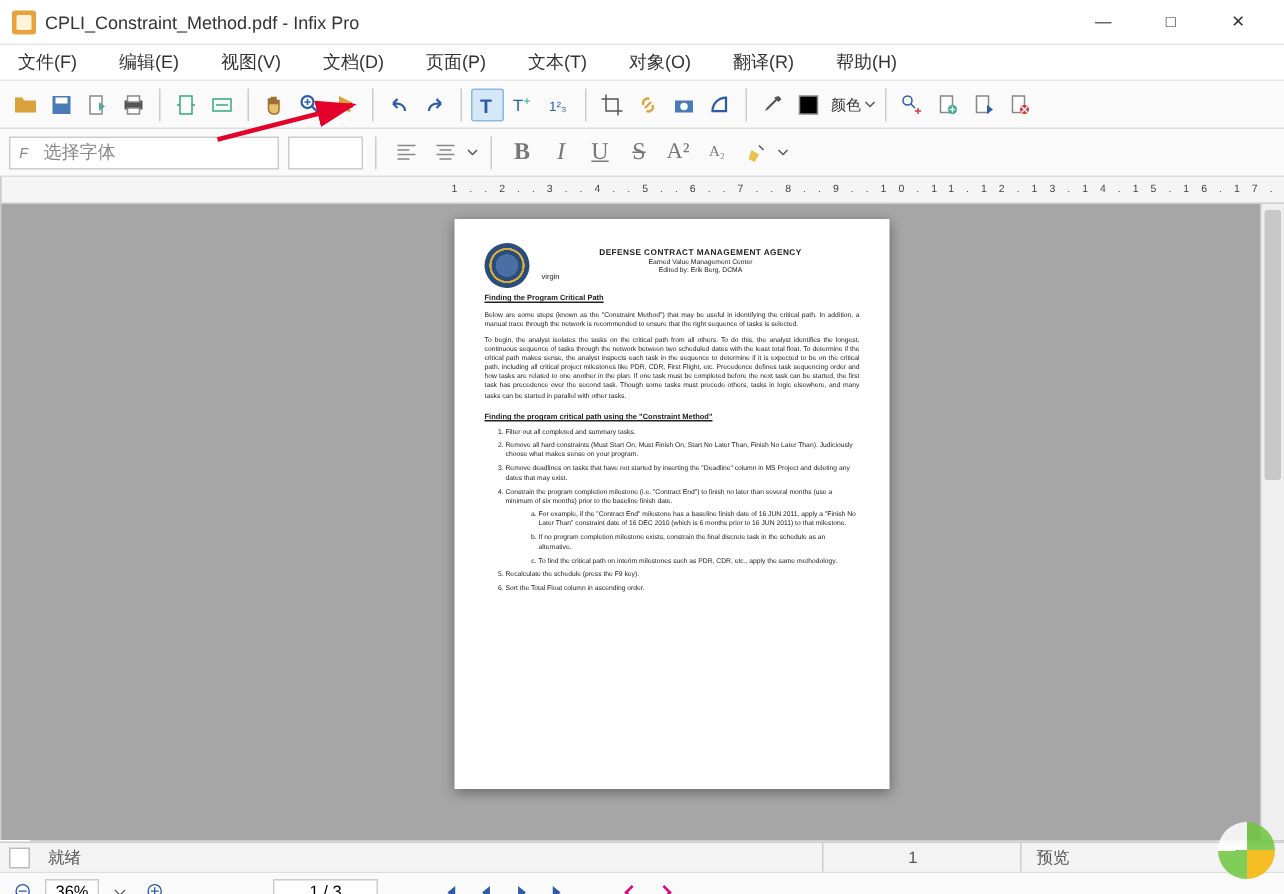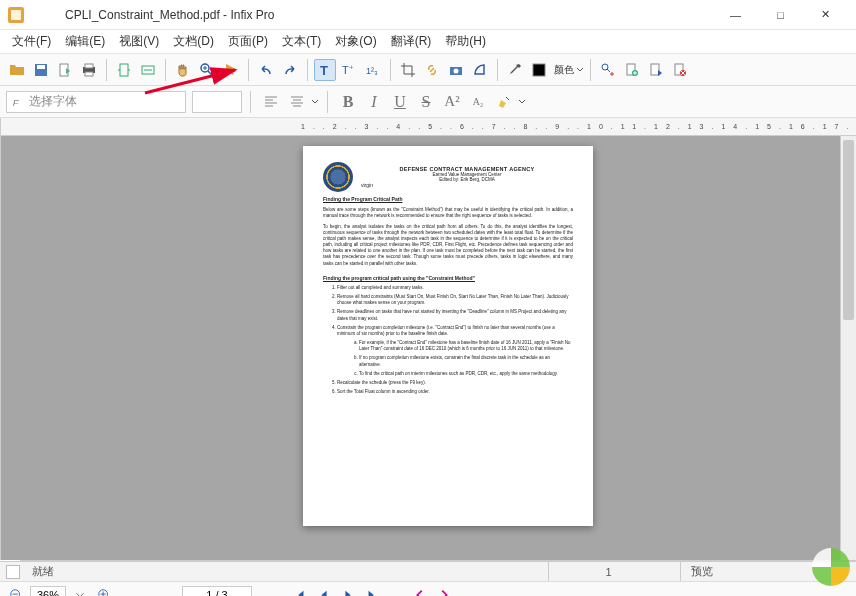--- a/index.html
+++ b/index.html
@@ -1,25 +1,25 @@
 <!DOCTYPE html>
 <html><head>
 <meta charset="utf-8">
 <style>
 * { margin: 0; padding: 0; box-sizing: border-box; font-family: "Microsoft YaHei", "Segoe UI", sans-serif; }
 body { width: 856px; height: 596px; background: #fff; overflow: hidden; position: relative; }
 
-.titlebar { height: 30px; display: flex; align-items: center; padding: 0 8px; background: #fff; border-bottom: 1px solid #e5e5e5; gap: 35px; }
+.titlebar { height: 30px; display: flex; align-items: center; padding: 0 8px; background: #fff; border-bottom: 1px solid #e5e5e5; }
 .titlebar .app-icon { width: 16px; height: 16px; background: #e8a23d; border-radius: 2px; margin-right: 6px; position: relative; }
 .titlebar .app-icon::after { content:""; position:absolute; inset:3px; background:#fff3d9; border-radius:1px;}
 .titlebar .title { font-size: 12px; color: #333; flex: 1; }
 .win-controls { display: flex; gap: 0; margin-left: auto; }
 .win-btn { width: 45px; height: 28px; display: flex; align-items: center; justify-content: center; font-size: 11px; color: #333; }
 
-.menubar { height: 24px; display: flex; align-items: center; padding: 0 6px; gap: 2px; border-bottom: 1px solid #e8e8e8; }
+.menubar { height: 24px; display: flex; align-items: center; padding: 0 6px; gap: 16px; border-bottom: 1px solid #e8e8e8; }
 .menu-item { font-size: 12px; color: #333; padding: 2px 6px; }
 
 .toolbar { height: 32px; display: flex; align-items: center; padding: 2px 6px; gap: 2px; border-bottom: 1px solid #ddd; background: #fafafa; }
 .toolbar .sep { width: 1px; height: 22px; background: #ccc; margin: 0 4px; }
 .tbtn { width: 22px; height: 22px; display: flex; align-items: center; justify-content: center; border: 1px solid transparent; border-radius: 2px; }
 .tbtn.active { background: #d6e8f7; border-color: #8bb9e0; }
 .tbtn svg { width: 16px; height: 16px; }
 
 .toolbar2 { height: 32px; display: flex; align-items: center; padding: 2px 6px; gap: 2px; border-bottom: 1px solid #ddd; background: #fafafa; }
 .font-picker { display: flex; align-items: center; width: 180px; height: 22px; border: 1px solid #ccc; background: #fff; padding: 0 4px; font-size: 12px; color: #888; }

